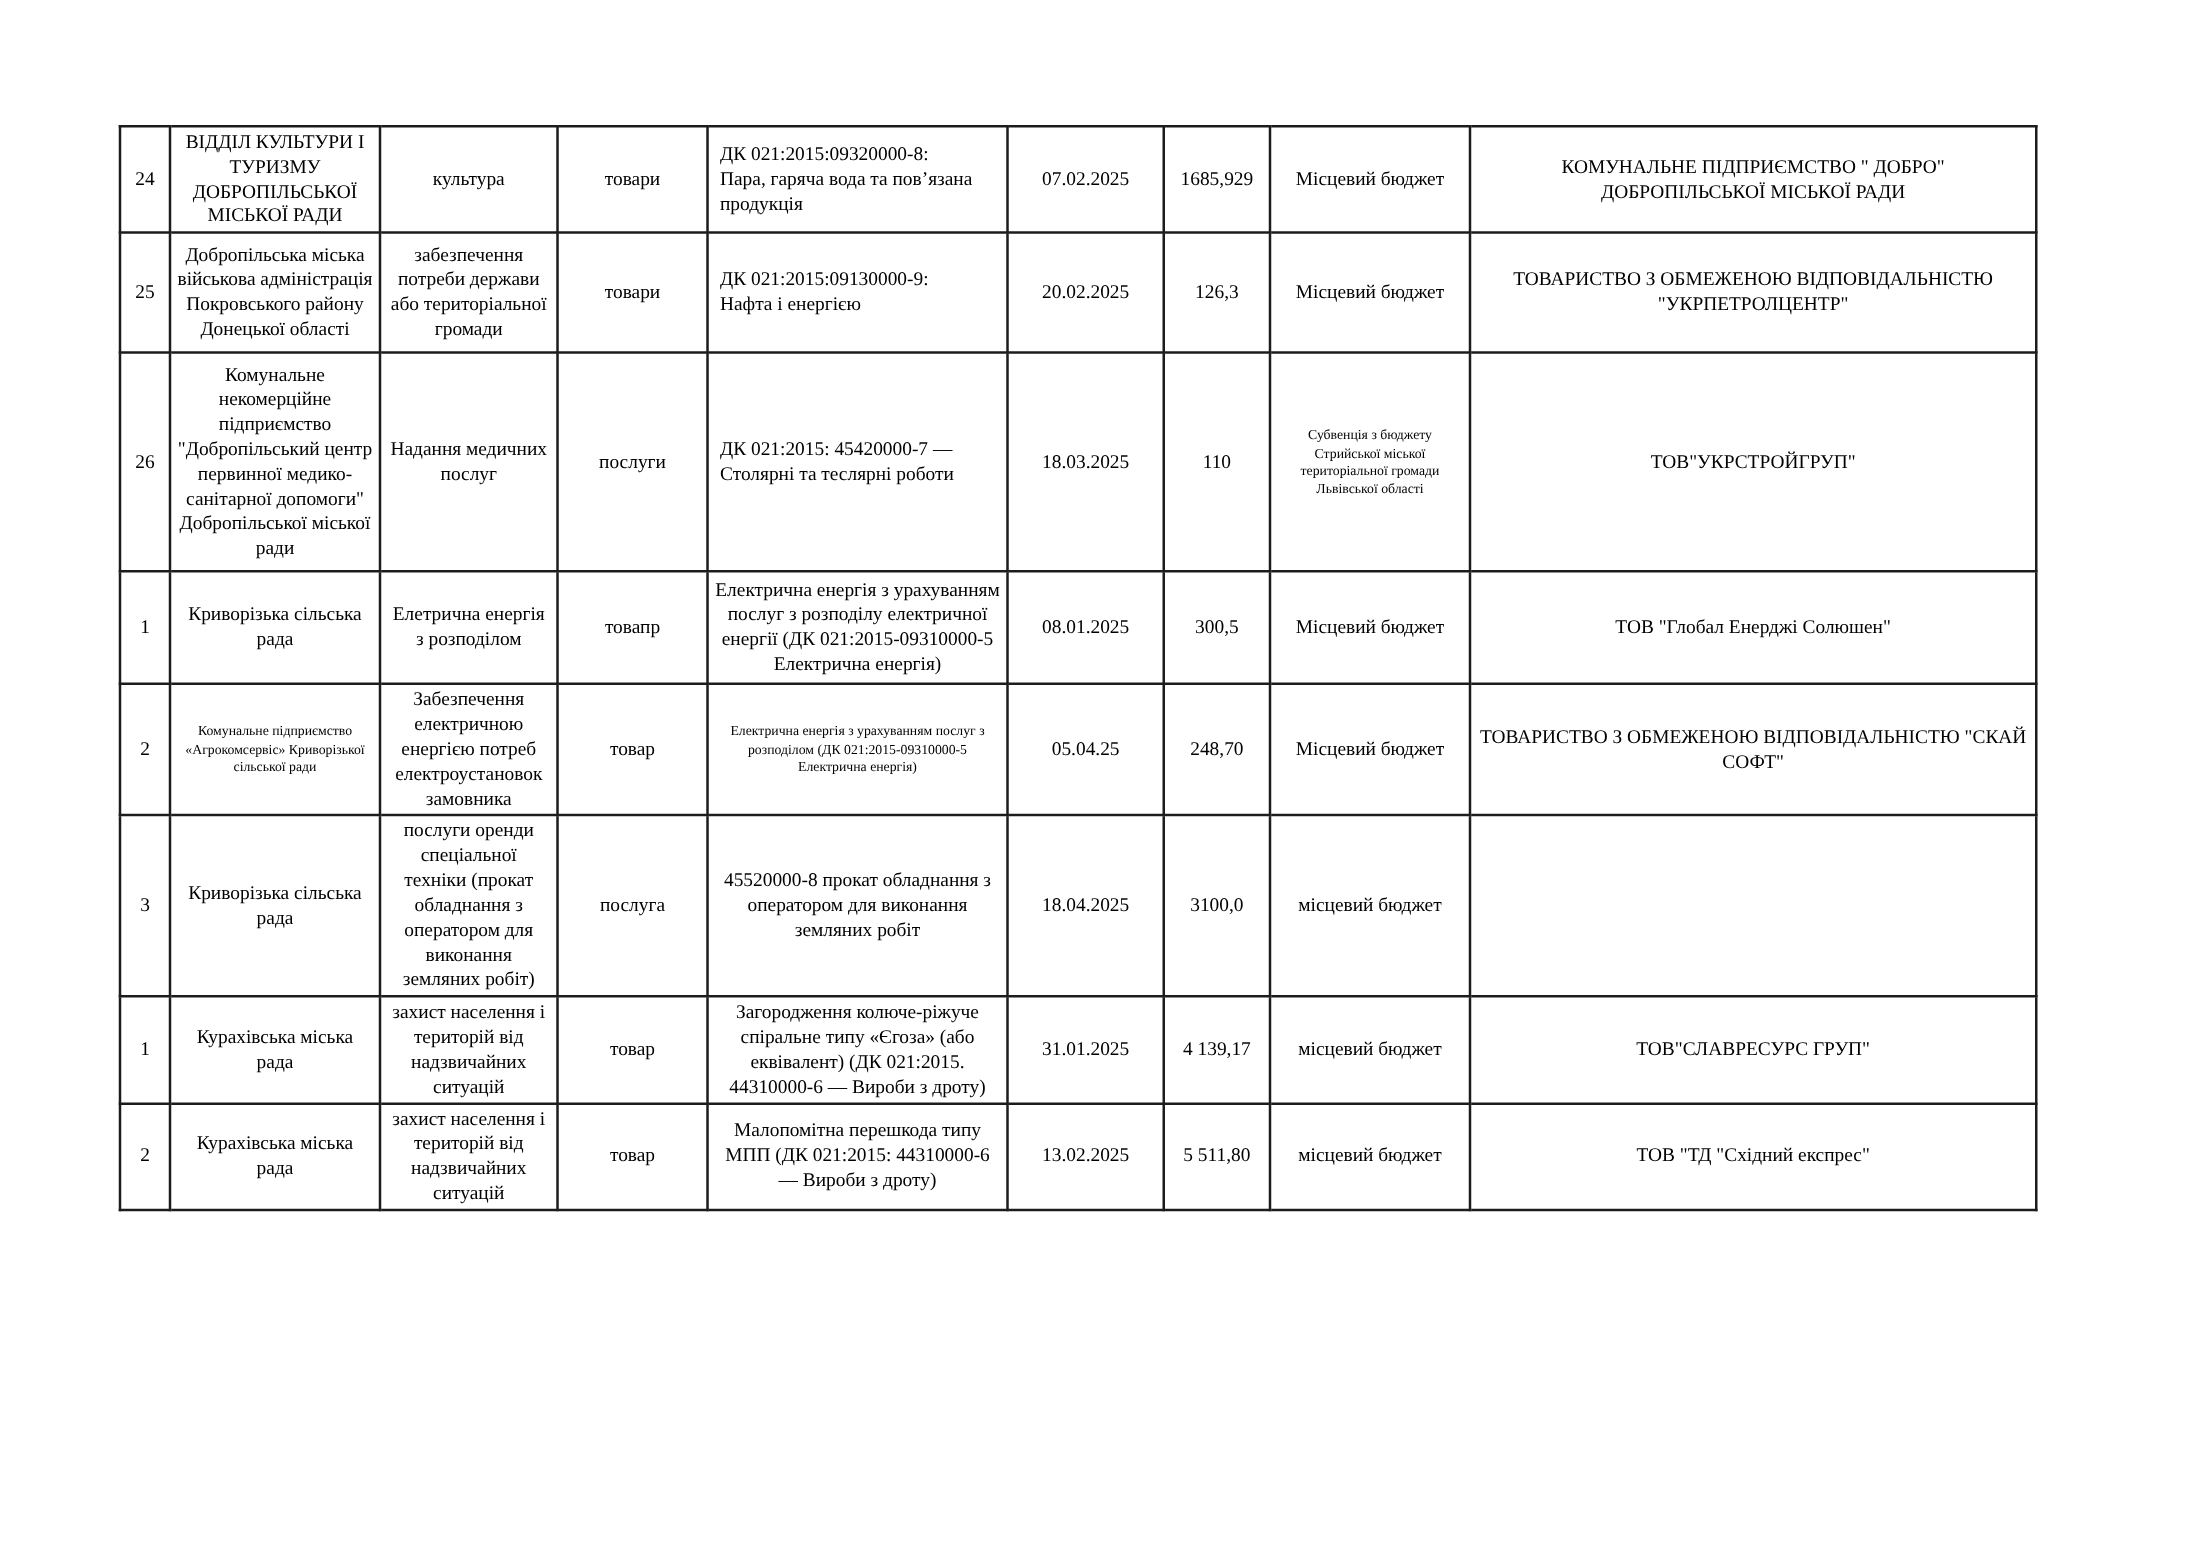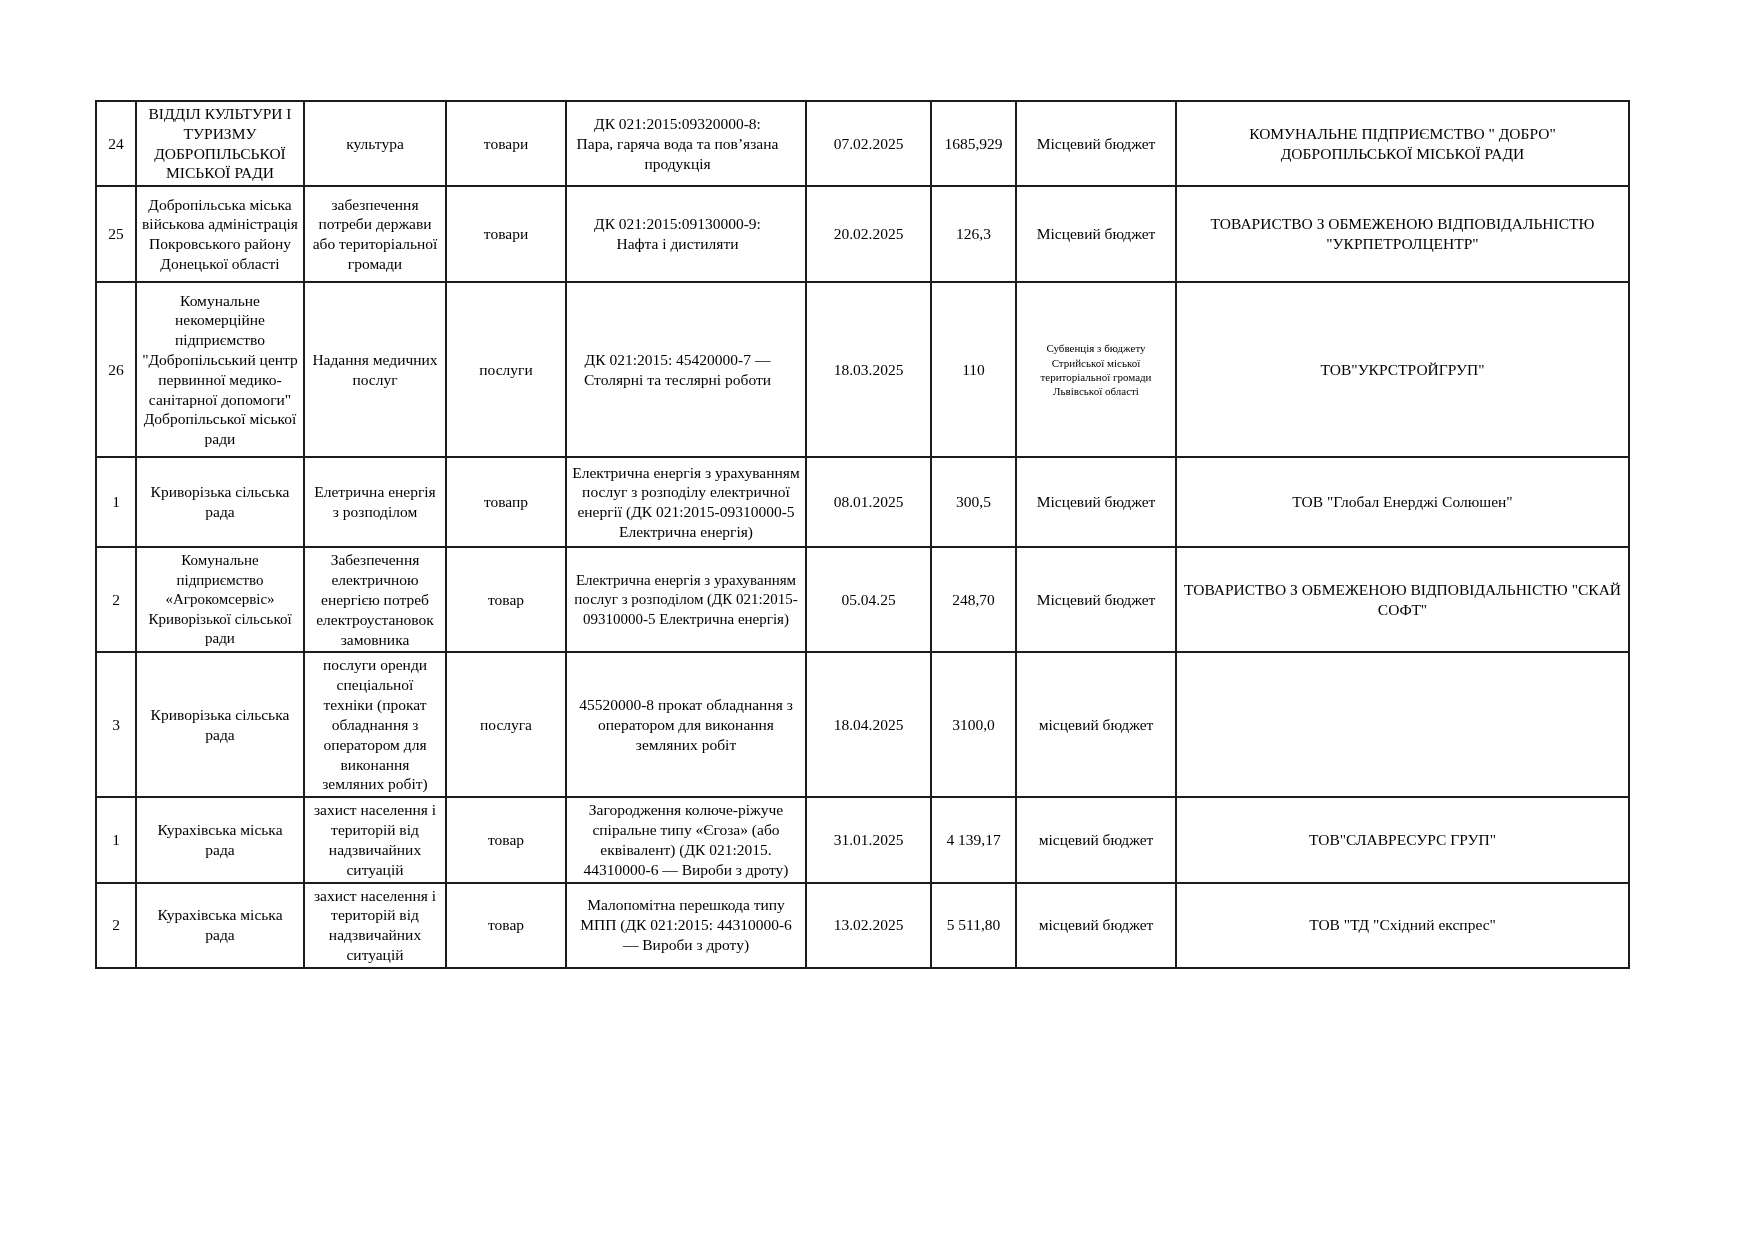--- a/index.html
+++ b/index.html
@@ -18,23 +18,23 @@
   .doc-table td{
     border:2px solid #1c1c1c;
     vertical-align:middle;
     text-align:center;
     font-size:15.5px;
     line-height:1.28;
     padding:2px 5px;
     overflow:hidden;
     word-wrap:break-word;
   }
-  td.left{text-align:center;padding-left:9px;padding-right:26px;}
+  td.left{text-align:left;padding-left:9px;padding-right:26px;}
   td.small{font-size:11px;line-height:1.3;}
-  td.smallish{font-size:15px;line-height:1.3;}
+  td.smallish{font-size:11px;line-height:1.3;}
   tr.section-row td{
     font-weight:bold;
     font-size:16.5px;
     padding:1px 4px;
   }
 </style>
 </head>
 <body>
 
 <table class="doc-table">
@@ -61,21 +61,21 @@
     <td>1685,929</td>
     <td>Місцевий бюджет</td>
     <td>КОМУНАЛЬНЕ ПІДПРИЄМСТВО " ДОБРО" ДОБРОПІЛЬСЬКОЇ МІСЬКОЇ РАДИ</td>
   </tr>
 
   <tr style="height:96px">
     <td>25</td>
     <td>Добропільська міська військова адміністрація Покровського району Донецької області</td>
     <td>забезпечення потреби держави або територіальної громади</td>
     <td>товари</td>
-    <td class="left">ДК 021:2015:09130000-9: Нафта і дистиляти</td>
+    <td class="left">ДК 021:2015:09130000-9: Нафта і енергією</td>
     <td>20.02.2025</td>
     <td>126,3</td>
     <td>Місцевий бюджет</td>
     <td>ТОВАРИСТВО З ОБМЕЖЕНОЮ ВІДПОВІДАЛЬНІСТЮ "УКРПЕТРОЛЦЕНТР"</td>
   </tr>
 
   <tr style="height:175px">
     <td>26</td>
     <td>Комунальне некомерційне підприємство "Добропільський центр первинної медико-санітарної допомоги" Добропільської міської ради</td>
     <td>Надання медичних послуг</td>

